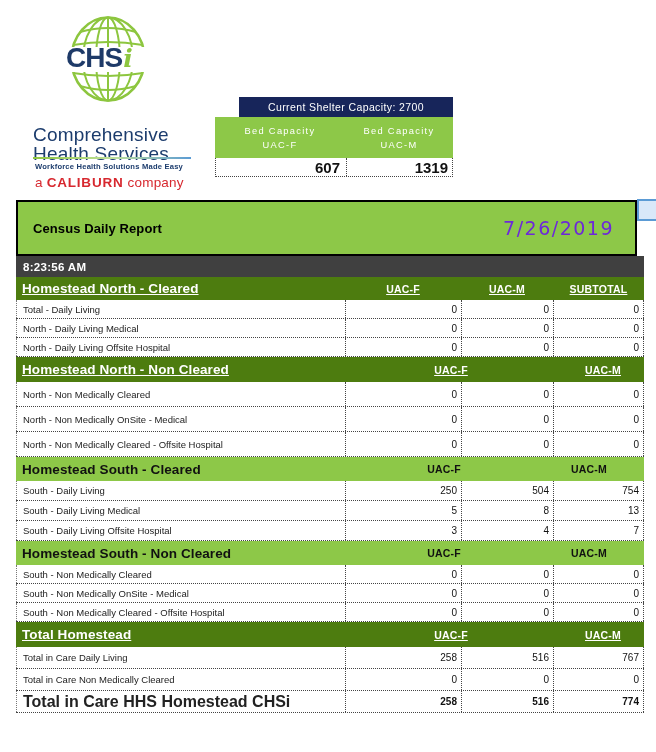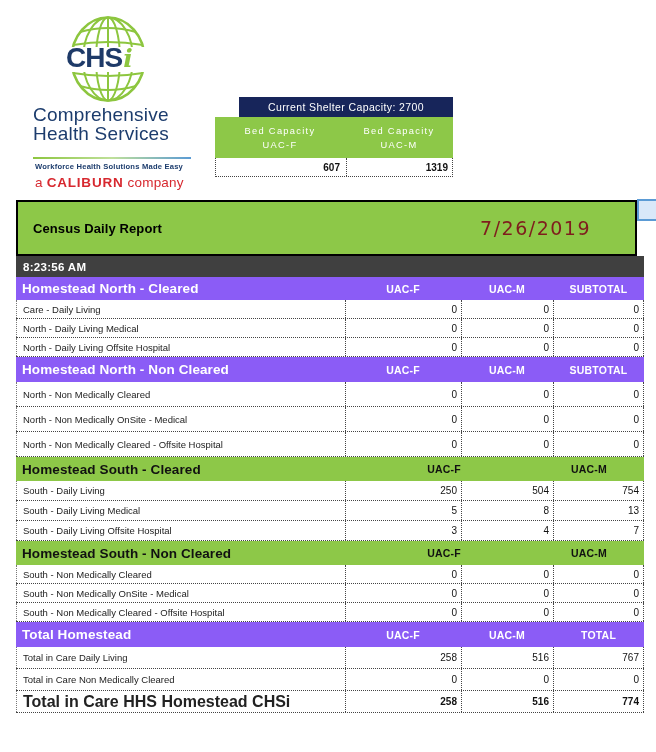--- a/index.html
+++ b/index.html
@@ -16,21 +16,21 @@
   .globe { position:absolute; left:35px; top:3px; }
   .chs-wordmark {
     position:absolute; left:33px; top:31px; font-weight:bold; font-size:28px;
     letter-spacing:-1px; color:#1E3A68; line-height:1;
   }
   .chs-i {
     font-family:"DejaVu Serif", serif; font-style:italic; font-weight:bold;
     color:#8DC63F; font-size:25px; margin-left:1px;
   }
   .company-name {
-    position:absolute; left:0px; top:92px; width:162px;
+    position:absolute; left:0px; top:112px; width:162px;
     color:#1C3C6D; font-size:19px; line-height:19px; letter-spacing:0.2px;
     font-weight:400;
   }
   .brand-rule {
     position:absolute; left:0px; top:144px; width:158px; height:2px;
     background:linear-gradient(to right, #8DC63F, #bfe09a, #5B9BD5);
   }
   .tagline {
     position:absolute; left:2px; top:149px; width:160px;
     color:#1C3C6D; font-size:7.6px; font-weight:bold; letter-spacing:0.2px;
@@ -47,53 +47,53 @@
     height:20px; background:#17255A; color:#fff; font-size:10.5px;
     display:flex; align-items:center; justify-content:center; letter-spacing:0.4px;margin-left:24px;
   }
   .cap-green { height:41px; background:#8DC848; display:grid; grid-template-columns:130px 108px; }
   .cap-col { display:flex; flex-direction:column; align-items:center; justify-content:center; gap:4px; }
   .cap-col span { color:#fff; font-size:9.3px; letter-spacing:1.3px; }
   .cap-values { height:19px; display:grid; grid-template-columns:130px 108px;
     border:1px dotted #444; border-top:none; }
   .cap-val {
     display:flex; align-items:center; justify-content:flex-end; padding-right:6px;
-    font-weight:bold; font-size:10px; color:#111;
+    font-weight:bold; font-size:15px; color:#111;
   }
   .cap-val + .cap-val { border-left:1px dotted #444; }
 
   
   .blue-chip {
     position:absolute; left:637px; top:199px; width:26px; height:22px;
     background:#D9E8F9; border:2px solid #5B9BD5;
   }
 
   
   .report { position:absolute; left:16px; top:200px; width:628px; }
   .title-bar {
     width:621px; height:56px; background:#8DC848; border:2px solid #000;
     display:flex; align-items:center; justify-content:space-between;
   }
   .title-bar .rpt-title { font-size:13px; font-weight:bold; color:#000; padding-left:15px; letter-spacing:0.1px; }
   .title-bar .rpt-date {
-    font-family:"DejaVu Sans", sans-serif; font-size:19px; color:#7f1d1d;
-    padding-right:44px; letter-spacing:1.5px;
+    font-family:"DejaVu Sans", sans-serif; font-size:19px; color:#6d28d9;
+    padding-right:21px; letter-spacing:1.5px;
   }
   .time-bar {
     width:628px; height:21px; background:#404040; color:#fff;
     font-size:11.5px; font-weight:bold; display:flex; align-items:center;
     padding-left:7px; letter-spacing:0.3px;
   }
 
   .sec-head { display:grid; grid-template-columns:329px 116px 92px 91px; align-items:center; }
-  .sec-head.navy { background:#8b5cf6; color:#fff; height:23px; }
+  .sec-head.navy { background:#4d7c0f; color:#fff; height:23px;text-decoration:underline; }
   .sec-head.green { background:#8DC848; color:#111; height:24px;gap:41px; }
   .sec-head .sh-title { font-size:13.5px; font-weight:bold; padding-left:6px; letter-spacing:0.1px; white-space:nowrap; }
   .sec-head .sh-col { font-size:10.5px; font-weight:bold; text-align:center; letter-spacing:0.2px; }
-  .sec-head.navy.tall { height:25px; }
+  .sec-head.navy.tall { height:25px;gap:48px; }
 
   .row {
     display:grid; grid-template-columns:329px 116px 92px 91px; background:#fff;
     border-bottom:1px dotted #444;
   }
   .rows-19 .row { height:19px; }
   .rows-25 .row { height:25px; }
   .rows-20 .row { height:20px; }
   .rows-22 .row { height:22px; }
   .cell { display:flex; align-items:center; }
@@ -172,21 +172,21 @@
     <div class="time-bar">8:23:56 AM</div>
 
     <div class="sec rows-19">
       <div class="sec-head navy">
         <div class="sh-title">Homestead North - Cleared</div>
         <div class="sh-col">UAC-F</div>
         <div class="sh-col">UAC-M</div>
         <div class="sh-col">SUBTOTAL</div>
       </div>
       <div class="row">
-        <div class="cell label">Care - Daily Living</div>
+        <div class="cell label">Total - Daily Living</div>
         <div class="cell val">0</div>
         <div class="cell val">0</div>
         <div class="cell val">0</div>
       </div>
       <div class="row">
         <div class="cell label">North - Daily Living Medical</div>
         <div class="cell val">0</div>
         <div class="cell val">0</div>
         <div class="cell val">0</div>
       </div>

